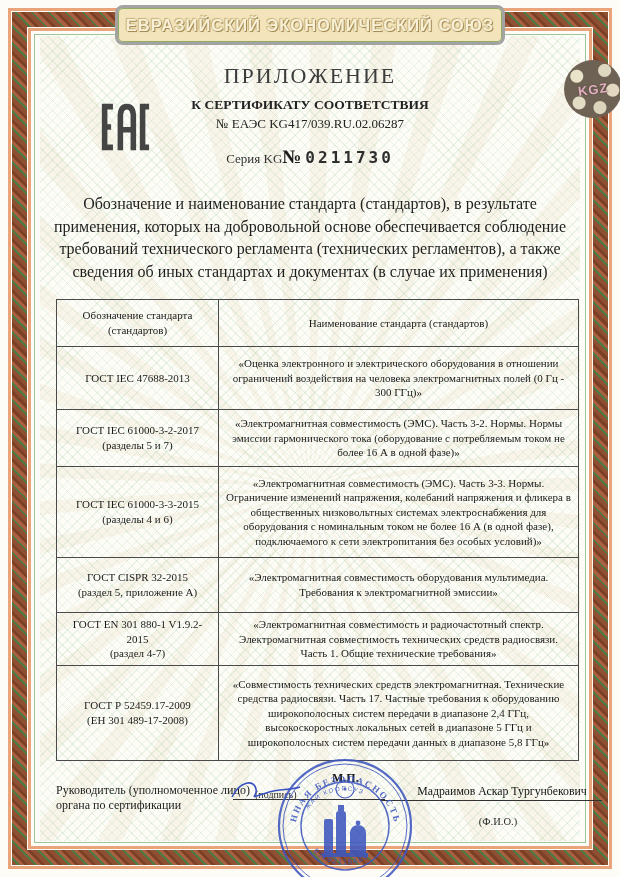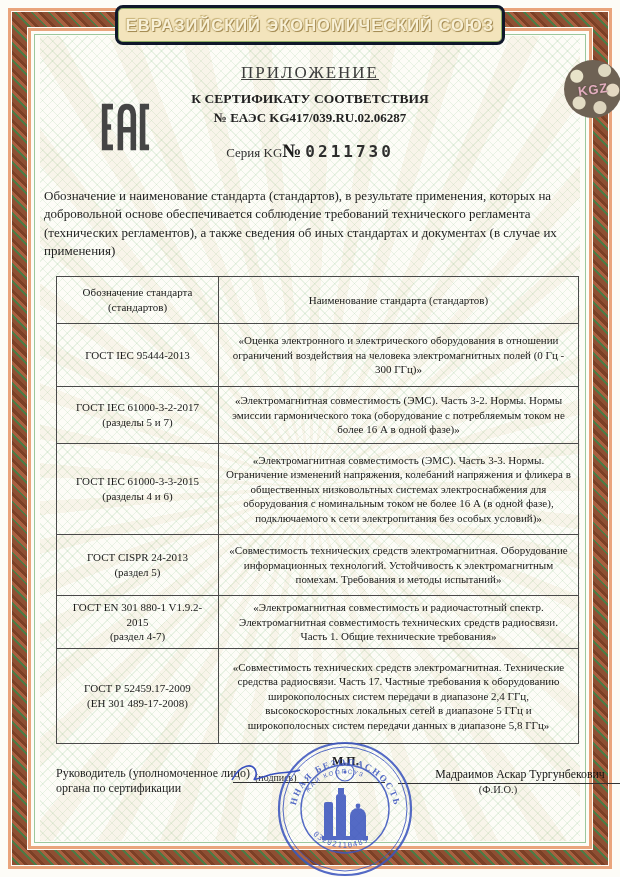--- a/index.html
+++ b/index.html
@@ -19,21 +19,21 @@
     position:absolute; inset:36px 40px 36px 40px;
     background-image:
       repeating-conic-gradient(from 0deg at 50% 56%, rgba(208,176,118,0.10) 0 3deg, rgba(0,0,0,0) 3deg 8deg),
       repeating-linear-gradient(45deg, rgba(130,190,130,0.16) 0 1px, rgba(0,0,0,0) 1px 7px),
       repeating-linear-gradient(-45deg, rgba(130,190,130,0.16) 0 1px, rgba(0,0,0,0) 1px 7px);
   }
   
   .banner{
     position:absolute; top:5px; left:50%; transform:translateX(-50%);
     width:384px; height:34px; background:#f3e4bc;
-    border:3px solid #0f172a; border-radius:8px; z-index:5;
+    border:3px solid #a3a3a3; border-radius:8px; z-index:5;
     box-shadow:inset 0 0 0 1px #8fae62;
     display:flex; align-items:center; justify-content:center;
   }
   .banner-text{
     font-family:"Liberation Sans", sans-serif; font-weight:bold; font-size:16.5px;
     letter-spacing:1px; color:#f8f0d6;
     text-shadow:1px 1px 0 #a68d55, -1px -1px 0 #cdb87f, 0 0 2px #9a854e;
     white-space:nowrap;
   }
   
@@ -48,30 +48,30 @@
       radial-gradient(circle at 62% 82%, #ddd4bd 0 6px, rgba(0,0,0,0) 7px),
       radial-gradient(circle at 26% 74%, #e3dcc4 0 6px, rgba(0,0,0,0) 7px),
       radial-gradient(circle at 48% 48%, #6e6254 0 100%);
     background-color:#6e6254;
     display:flex; align-items:center; justify-content:center; z-index:2;
   }
   .holo-text{font-family:"Liberation Sans", sans-serif; font-weight:bold; font-size:13px;
     color:#e3aebf; letter-spacing:1px; transform:rotate(-8deg); text-shadow:0 0 2px #4b4036;}
   
   .head-block{padding-top:27px; text-align:center;}
-  .title-1{font-size:17px; letter-spacing:2px; color:#3c3c3c;text-decoration:underline;}
+  .title-1{font-size:22px; letter-spacing:2px; color:#3c3c3c;}
   .title-2{font-size:13.5px; font-weight:bold; margin-top:8px; color:#222;}
-  .title-3{font-size:13px; font-weight:bold; margin-top:3px; color:#222;}
+  .title-3{font-size:13px; font-weight:normal; margin-top:3px; color:#222;}
   .series-row{margin-top:14px; display:flex; justify-content:center; align-items:baseline; }
   .series-label{font-size:13px; color:#333;}
   .no-sign{font-size:19px; font-weight:bold; color:#1d1d1d;}
   .serial{font-family:"DejaVu Sans Mono", monospace; font-weight:bold; font-size:16px;
     letter-spacing:3px; color:#2e2e2e;}
   
-  .intro{margin:25px auto 0; width:532px; font-size:13px; line-height:1.42; color:#1e1e1e;}
+  .intro{margin:25px auto 0; width:532px; text-align:center; font-size:16px; line-height:1.42; color:#1e1e1e;}
   
   table.std{border-collapse:collapse; margin:15px 0 0 16px; width:522px;
     font-size:11px; color:#1b1b1b; table-layout:fixed;}
   table.std td,table.std th{border:1px solid #4a4a4a; vertical-align:middle;
     text-align:center; padding:3px 6px; line-height:1.32; font-weight:normal;}
   col.c1{width:162px;} col.c2{width:360px;}
   th.hdr{font-weight:bold; height:40px;}
   td .code{display:block;} td .note{display:block;}
   tr.r1 td{height:34px;} tr.r2 td{height:56px;} tr.r3 td{height:50px;}
   tr.r4 td{height:84px;} tr.r5 td{height:48px;} tr.r6 td{height:54px;}
@@ -81,23 +81,23 @@
   .sig{position:relative; height:118px; margin-top:8px;}
   .sig-label{position:absolute; left:16px; font-size:12px; line-height:1.3; width:210px; color:#1e1e1e;}
   .lab1{top:14px;}
   .mp{position:absolute; left:292px; top:2px; font-size:12px; font-weight:bold; color:#1a1a1a;}
   .sig-line{position:absolute; border-bottom:1px solid #333; height:1px;}
   .line1{left:193px; top:29px; width:152px;}
   .sig-cap{position:absolute; font-size:10px; color:#2a2a2a;}
   .cap1{left:215px; top:20px;}
   .name{position:absolute; font-size:11.8px; text-align:center; border-bottom:1px solid #333;
     padding:0 2px 1px; color:#141414; white-space:nowrap;}
-  .name1{left:358px; top:15px; width:196px;padding-left:24px;}
+  .name1{left:340px; top:15px; width:196px;padding-left:24px;}
   .fio{position:absolute; font-size:10.5px; color:#2a2a2a; text-align:center; width:196px;}
-  .fio1{left:360px; top:32px;}
+  .fio1{left:360px; top:47px;}
   
   .stamp{position:absolute; left:236px; top:-12px; width:138px; height:138px; z-index:3; opacity:.88;}
   .scribble{position:absolute; z-index:4;}
 </style>
 </head>
 <body>
 
 <div class="page">
 
   <div class="frame-salmon-outer"></div>
@@ -145,45 +145,45 @@
           <col class="c1">
           <col class="c2">
         </colgroup>
       <tbody>
           <tr>
         <th class="hdr">Обозначение стандарта (стандартов)</th>
         <th class="hdr">Наименование стандарта (стандартов)</th>
       </tr>
       <tr class="r2">
         <td class="codecell">
-              <span class="code">ГОСТ IEC 95444-2013</span>
+              <span class="code">ГОСТ IEC 47688-2013</span>
               <span class="note"></span>
             </td>
         <td>«Оценка электронного и электрического оборудования в отношении ограничений воздействия на человека электромагнитных полей (0 Гц - 300 ГГц)»</td>
       </tr>
       <tr class="r3">
         <td class="codecell">
               <span class="code">ГОСТ IEC 61000-3-2-2017</span>
               <span class="note">(разделы 5 и 7)</span>
             </td>
         <td>«Электромагнитная совместимость (ЭМС). Часть 3-2. Нормы. Нормы эмиссии гармонического тока (оборудование с потребляемым током не более 16 А в одной фазе)»</td>
       </tr>
       <tr class="r4">
         <td class="codecell">
               <span class="code">ГОСТ IEC 61000-3-3-2015</span>
               <span class="note">(разделы 4 и 6)</span>
             </td>
         <td>«Электромагнитная совместимость (ЭМС). Часть 3-3. Нормы. Ограничение изменений напряжения, колебаний напряжения и фликера в общественных низковольтных системах электроснабжения для оборудования с номинальным током не более 16 А (в одной фазе), подключаемого к сети электропитания без особых условий)»</td>
       </tr>
-      <tr class="r6">
-        <td class="codecell">
-              <span class="code">ГОСТ CISPR 24-2013</span>
-              <span class="note">(раздел 5)</span>
-            </td>
-        <td>«Совместимость технических средств электромагнитная. Оборудование информационных технологий. Устойчивость к электромагнитным помехам. Требования и методы испытаний»</td>
+      <tr class="r5">
+        <td class="codecell">
+              <span class="code">ГОСТ CISPR 32-2015</span>
+              <span class="note">(раздел 5, приложение А)</span>
+            </td>
+        <td>«Электромагнитная совместимость оборудования мультимедиа. Требования к электромагнитной эмиссии»</td>
       </tr>
       <tr class="r7">
         <td class="codecell">
               <span class="code">ГОСТ EN 301 880-1 V1.9.2-2015</span>
               <span class="note">(раздел 4-7)</span>
             </td>
         <td>«Электромагнитная совместимость и радиочастотный спектр. Электромагнитная совместимость технических средств радиосвязи. Часть 1. Общие технические требования»</td>
       </tr>
       <tr class="r8">
         <td class="codecell">

